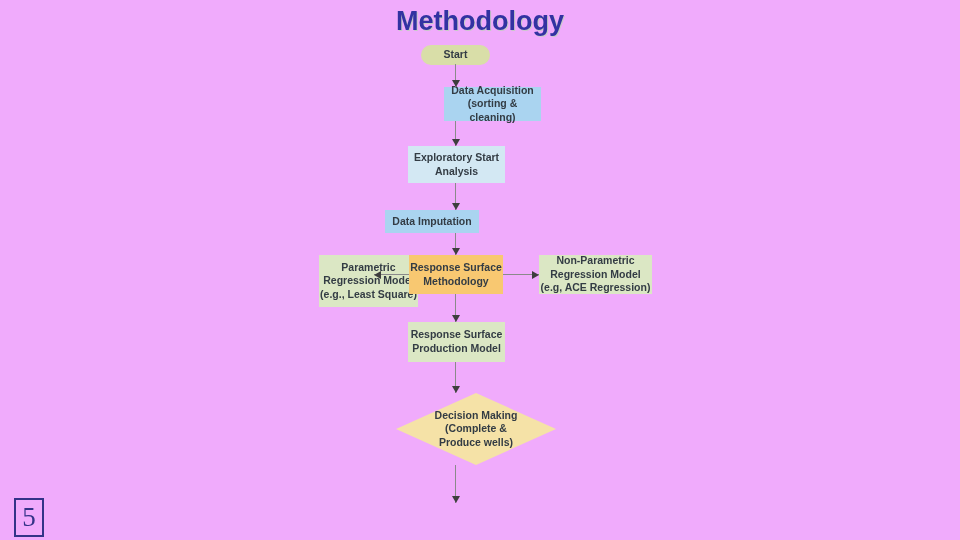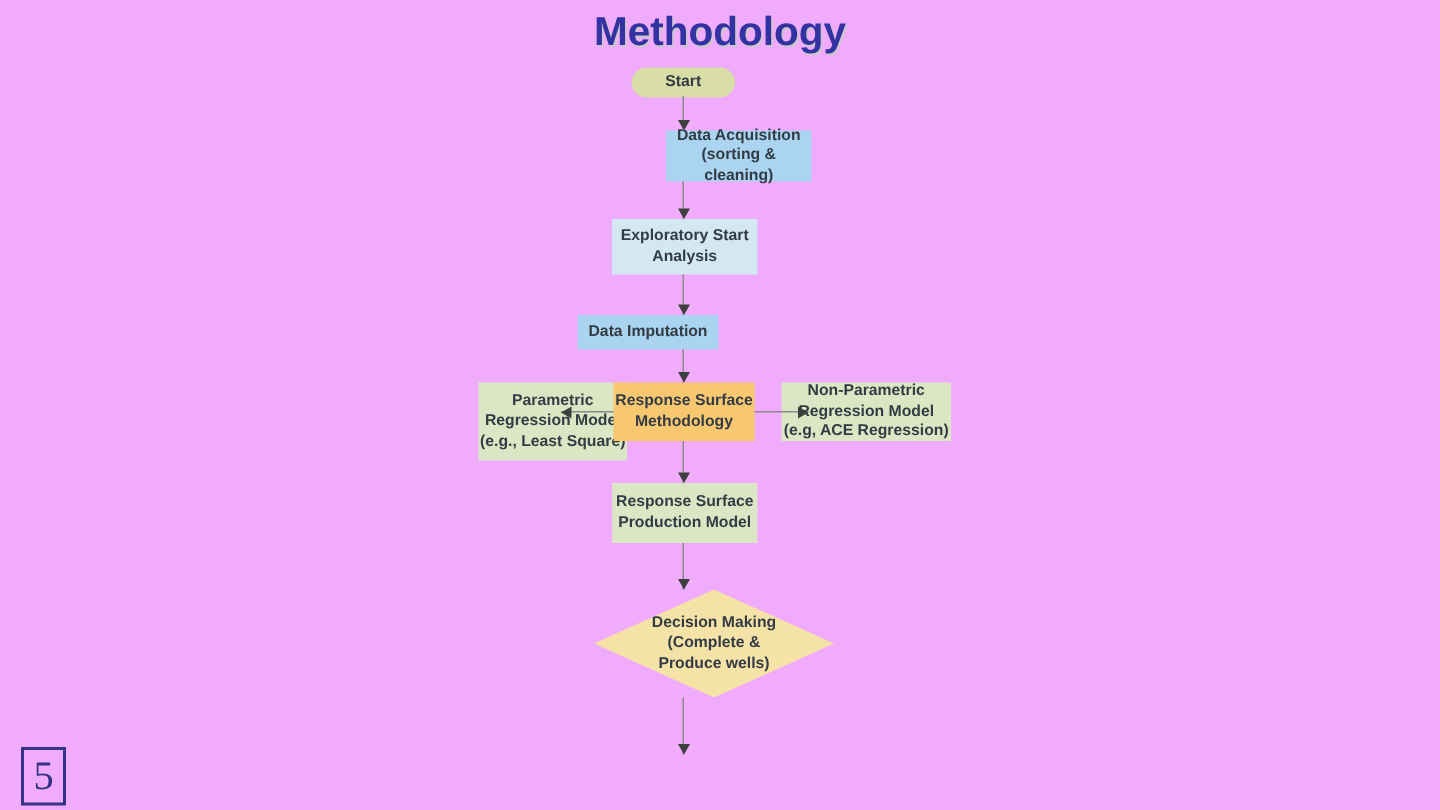--- a/index.html
+++ b/index.html
@@ -68,21 +68,21 @@
 
     <div class="node proc-blue" style="left:385px; top:210px; width:94px; height:23px;">Data Imputation</div>
 
     <div class="node proc-green" style="left:275px; top:255px; width:99px; height:52px;margin-left:44px;">Parametric
 Regression Model
 (e.g., Least Square)</div>
 
     <div class="node proc-orange" style="left:409px; top:255px; width:94px; height:39px;">Response Surface
 Methodology</div>
 
-    <div class="node proc-green" style="left:521px; top:255px; width:113px; height:39px;">Non-Parametric
+    <div class="node proc-green" style="left:539px; top:255px; width:113px; height:39px;">Non-Parametric
 Regression Model
 (e.g, ACE Regression)</div>
 
     <div class="node proc-green" style="left:408px; top:322px; width:97px; height:40px;">Response Surface
 Production Model</div>
 
     <div class="node decision" style="left:396px; top:393px; width:160px; height:72px;">Decision Making
 (Complete &amp;
 Produce wells)</div>
 

